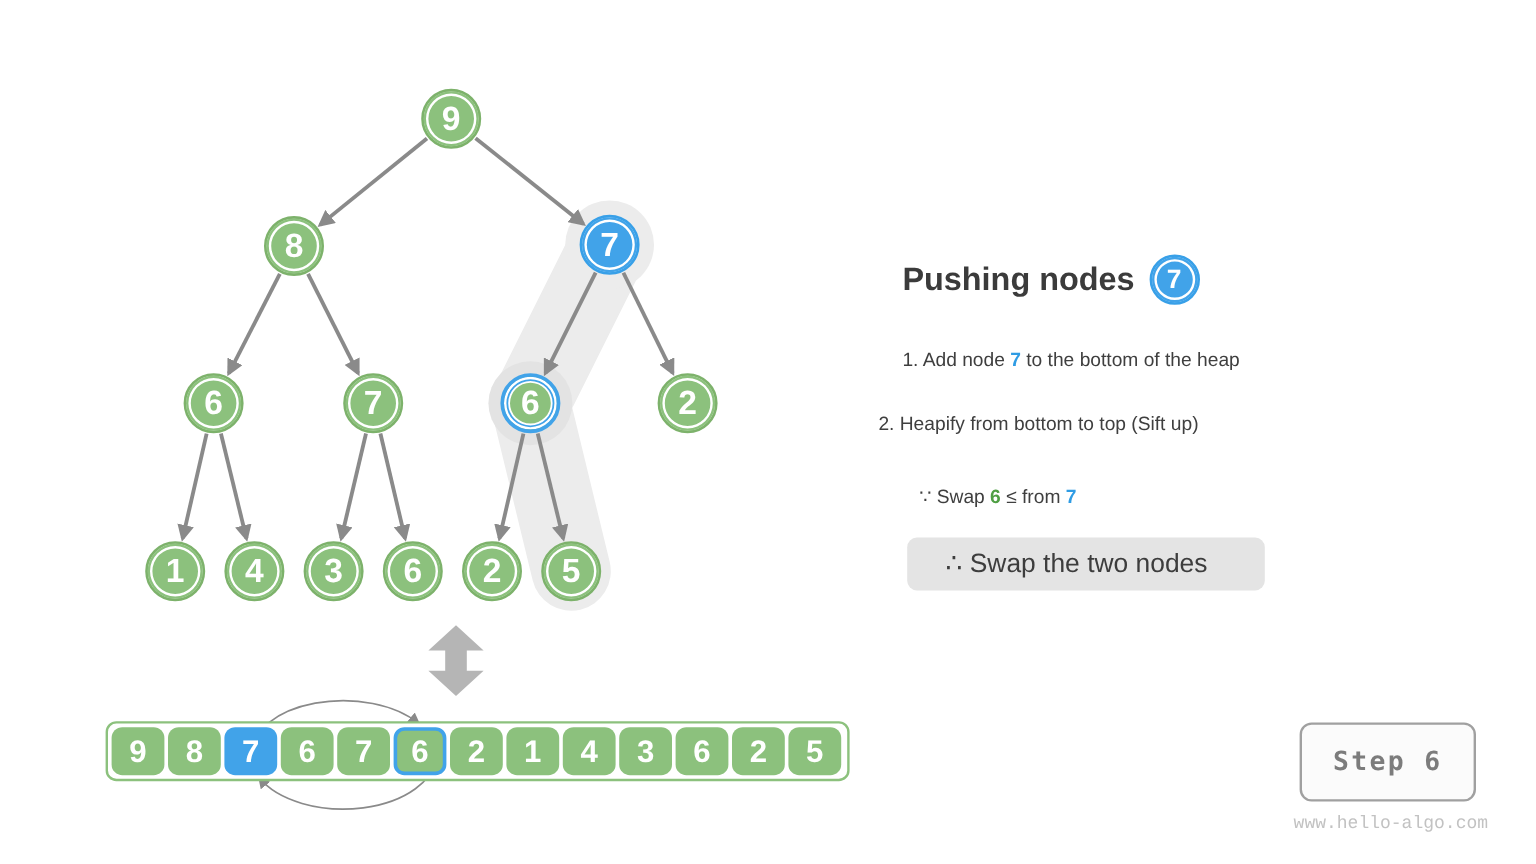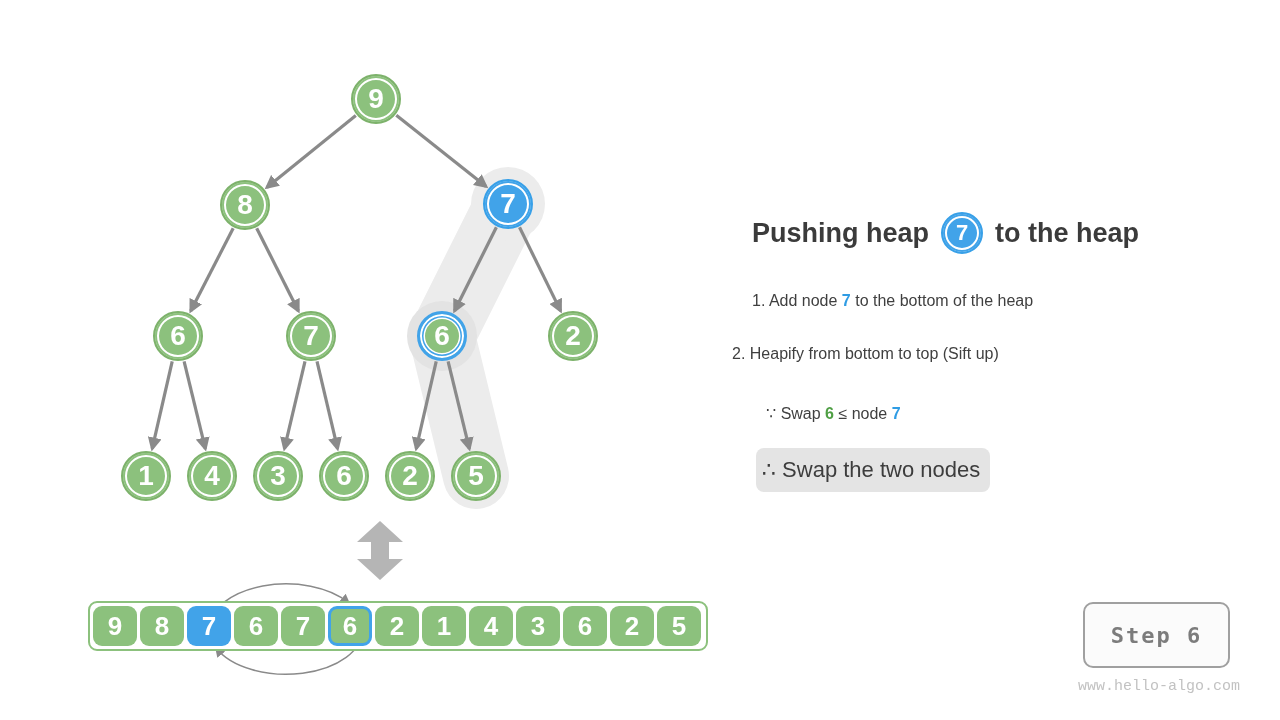--- a/index.html
+++ b/index.html
@@ -33,23 +33,23 @@
         display:flex;align-items:center;gap:12px;
         font-size:27px;font-weight:bold;color:#3b3b3b;white-space:pre;}
   .title-node{width:42px;height:42px;box-sizing:border-box;border-radius:50%;
         background:#41a3e9;border:2px solid #38a0e8;
         box-shadow:inset 0 0 0 2px #41a3e9, inset 0 0 0 4px #ffffff;
         color:#fff;font-size:22px;font-weight:bold;
         display:flex;align-items:center;justify-content:center;flex:none;}
   .line{position:absolute;font-size:16px;color:#3f3f3f;white-space:pre;}
   .line .num-blue{color:#2f9ce4;font-weight:bold;}
   .line .num-green{color:#4f9f44;font-weight:bold;}
-  .conclusion{position:absolute;left:756px;top:448px;width:234px;height:44px;box-sizing:border-box;
+  .conclusion{position:absolute;left:756px;top:448px;width:298px;height:44px;box-sizing:border-box;
         background:#e4e4e4;border-radius:8px;display:flex;align-items:center;
-        padding-left:6px;font-size:22px;color:#3d3d3d;white-space:pre;}
+        padding-left:32px;font-size:22px;color:#3d3d3d;white-space:pre;}
 
   
   .step-button{position:absolute;left:1083px;top:602px;width:147px;height:66px;box-sizing:border-box;
         border:2px solid #a0a0a0;border-radius:10px;background:#fbfbfb;
         display:flex;align-items:center;justify-content:center;
         font-family:"DejaVu Sans Mono","Liberation Mono",monospace;
         font-weight:bold;font-size:22px;letter-spacing:2px;color:#7c7c7c;}
   .watermark{position:absolute;left:1078px;top:678px;
         font-family:Liberation Mono, monospace;
         font-size:15px;color:#c2c2c2;}
@@ -120,30 +120,29 @@
     <div class="cell">2</div>
     <div class="cell">1</div>
     <div class="cell">4</div>
     <div class="cell">3</div>
     <div class="cell">6</div>
     <div class="cell">2</div>
     <div class="cell">5</div>
   </div>
 
   <div class="panel-title">
-    <span>Pushing heap</span>
+    <span>Pushing nodes</span>
     <span class="title-node">7</span>
-    <span>to the heap</span>
   </div>
 
   <div class="line" style="left:752px;top:292px"><span>1. Add node </span><span class="num-blue">7</span><span> to the bottom of the heap</span></div>
 
   <div class="line" style="left:732px;top:345px"><span>2. Heapify from bottom to top (Sift up)</span></div>
 
-  <div class="line" style="left:766px;top:404px"><span>∵ Swap </span><span class="num-green">6</span><span> ≤ node </span><span class="num-blue">7</span></div>
+  <div class="line" style="left:766px;top:404px"><span>∵ Swap </span><span class="num-green">6</span><span> ≤ from </span><span class="num-blue">7</span></div>
 
   <div class="conclusion"><span>∴ Swap the two nodes</span></div>
 
   <div class="step-button">
       <span>Step 6</span>
     </div>
   <div class="watermark">www.hello-algo.com</div>
 
 </div>
 

